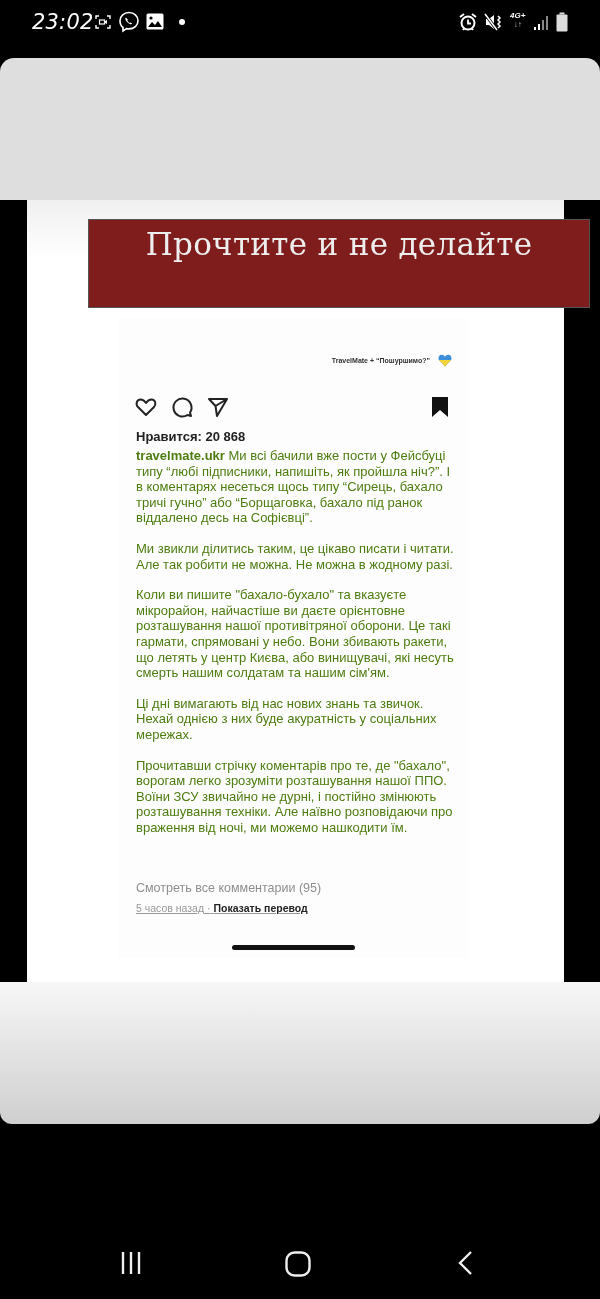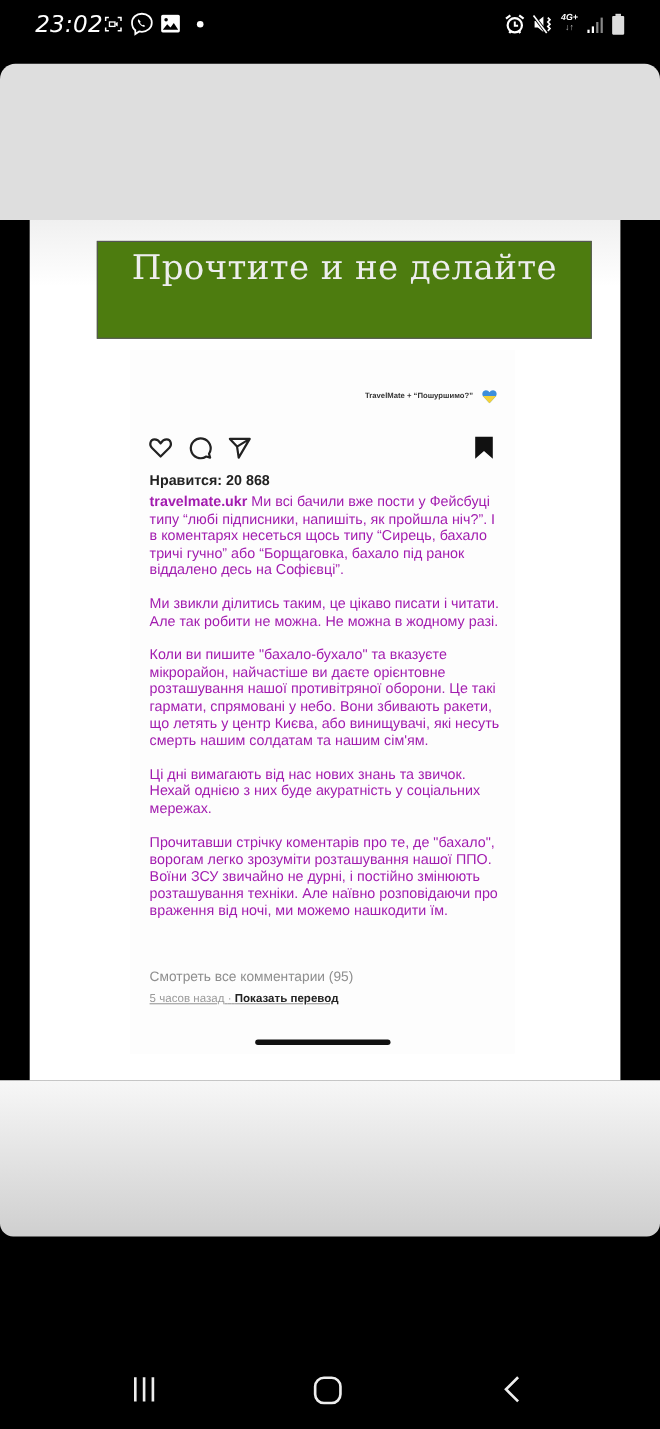--- a/index.html
+++ b/index.html
@@ -13,37 +13,37 @@
   .dot { position: absolute; left: 179px; top: 19px; width: 6px; height: 6px; border-radius: 50%; background: #fff; }
   .net-label { position: absolute; left: 510px; top: 11px; font-size: 8px; font-weight: bold; color: #fff; line-height: 9px; text-align: center; }
 
   
   .viewer-top { position: absolute; left: 0; top: 58px; width: 600px; height: 142px; background: #dedede; border-radius: 14px 14px 0 0; }
   .viewer-bottom { position: absolute; left: 0; top: 982px; width: 600px; height: 142px;
     background: linear-gradient(#f7f7f7, #cfcfcf); border-radius: 0 0 12px 12px; }
   .screenshot-area { position: absolute; left: 27px; top: 200px; width: 537px; height: 782px;
     background: linear-gradient(#f0f0f0 0px, #ffffff 60px, #ffffff 100%); }
 
-  .banner { position: absolute; left: 88px; top: 219px; width: 450px; height: 89px; background: #4d7c0f;
+  .banner { position: absolute; left: 88px; top: 219px; width: 502px; height: 89px; background: #7f1d1d;
     border: 1px solid #555; color: #eee; text-align: center; font-family: "DejaVu Serif", "Liberation Serif", serif; }
   .banner-l1 { position: absolute; left: 0; right: 0; top: 6px; font-size: 31px; letter-spacing: 0.3px; }
   .banner-l2 { position: absolute; left: 0; right: 0; top: 46px; font-size: 31px; }
   .pray-row { display: inline-block; vertical-align: -2px; margin-left: 4px; }
   .pray { display: inline-block; width: 34px; height: 32px; margin: 0 3px; }
 
   .post-panel { position: absolute; left: 118px; top: 318px; width: 350px; height: 640px; background: #fdfdfd; }
 
   .post-header { position: absolute; right: 16px; top: 36px; display: flex; align-items: center; gap: 8px; }
   .post-header-text { font-size: 7px; color: #333; font-weight: bold; }
 
   .actions { position: absolute; left: 16px; top: 77px; width: 320px; height: 26px; }
   .act { position: absolute; top: 0; }
 
   .likes { position: absolute; left: 18px; top: 111px; font-size: 13px; font-weight: bold; color: #222; }
-  .caption { position: absolute; left: 18px; top: 130px; width: 320px; font-size: 13px; line-height: 15.6px; color: #a21caf; }
+  .caption { position: absolute; left: 18px; top: 130px; width: 320px; font-size: 13px; line-height: 15.6px; color: #4d7c0f; }
   .caption p { margin-bottom: 15px; }
   .caption .user { font-weight: bold; }
   .comments-link { position: absolute; left: 18px; top: 563px; font-size: 12.5px; color: #8e8e8e; }
   .meta { position: absolute; left: 18px; top: 584px; font-size: 10.5px; color: #999; text-decoration: underline; }
   .meta .translate { color: #222; font-weight: bold; }
   .home-indicator { position: absolute; left: 114px; top: 627px; width: 123px; height: 5px; border-radius: 3px; background: #111; }
 
   
   .nav-bar { position: absolute; left: 0; top: 1230px; width: 600px; height: 69px; }
   .nav-btn { position: absolute; top: 20px; cursor: pointer; }

